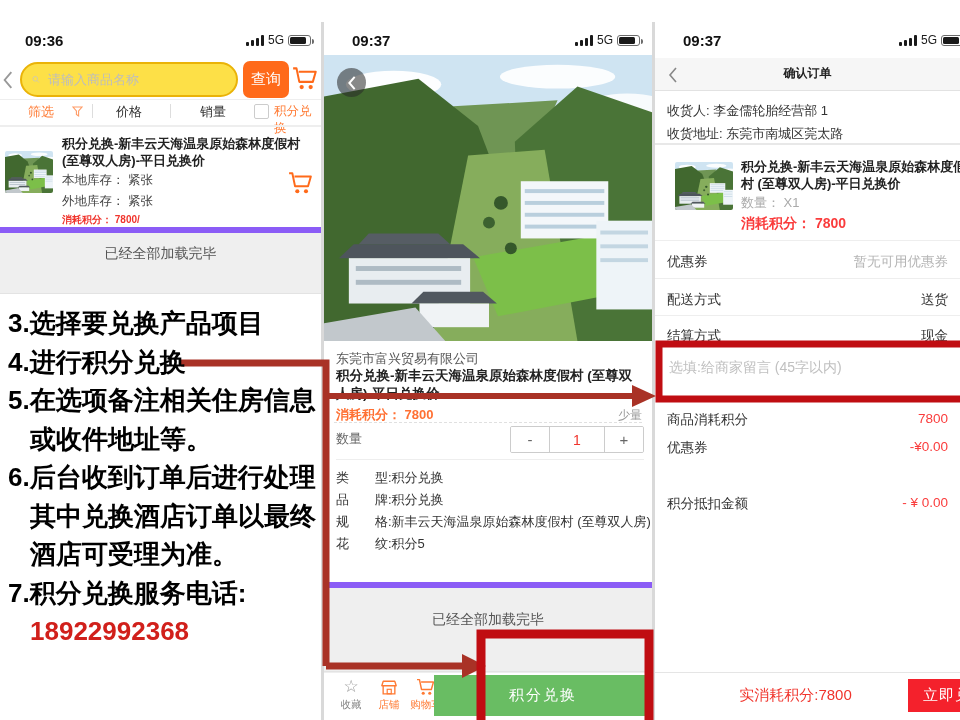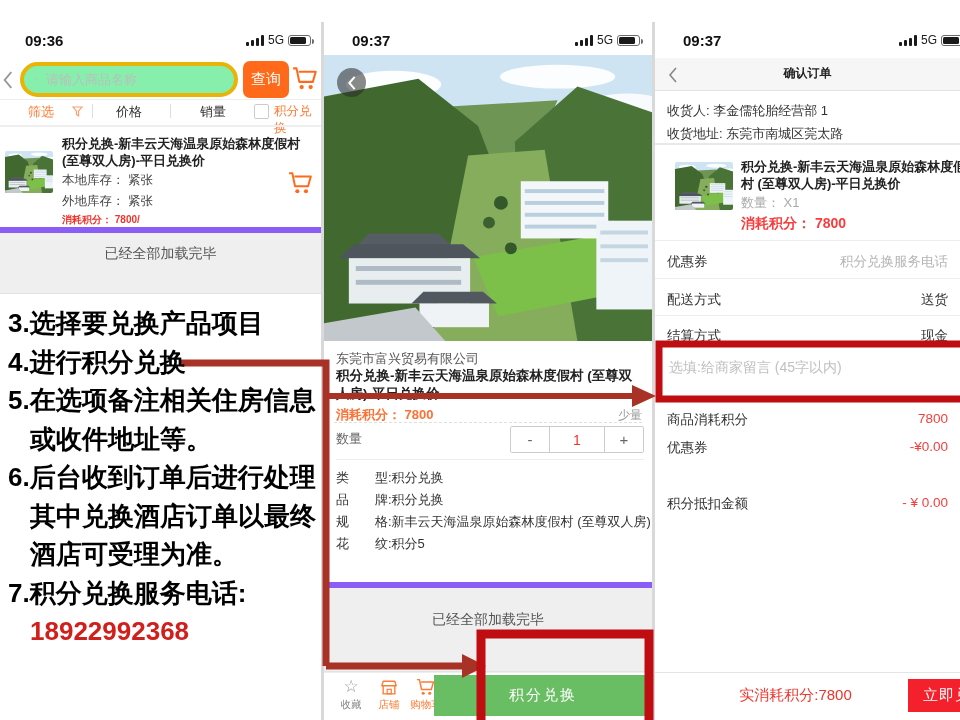--- a/index.html
+++ b/index.html
@@ -22,21 +22,21 @@
   .batt b{position:absolute;left:1px;top:1px;bottom:1px;width:16px;background:#1a1a1a;border-radius:1.5px;}
   .batt u{position:absolute;right:-4px;top:3px;width:2.5px;height:5px;background:#6b6b6b;border-radius:0 2px 2px 0;}
   
   .chev{display:block;}
   .homebar{position:absolute;bottom:10px;left:50%;transform:translateX(-50%);width:112px;height:5px;border-radius:3px;background:#111;}
   .grayband{position:absolute;left:0;right:0;background:#efefef;border-top:6px solid #8b5cf6;border-bottom:1px solid #e3e3e3;}
   .loadtxt{position:absolute;left:0;right:0;text-align:center;font-size:14px;color:#555;}
   
   .searchrow{position:absolute;top:38px;left:0;right:0;height:40px;}
   .backchev-l{position:absolute;left:2px;top:10px;}
-  .searchpill{position:absolute;left:20px;top:2px;width:218px;height:35px;border:4px solid #eab308;border-radius:19px;background:#86efac;display:flex;align-items:center;padding:0 10px;}
+  .searchpill{position:absolute;left:20px;top:2px;width:218px;height:35px;border:2px solid #eab308;border-radius:19px;background:#fde047;display:flex;align-items:center;padding:0 10px;}
   .searchpill input{border:0;outline:0;flex:1;font-size:13px;color:#333;margin-left:6px;background:transparent;}
   .searchpill input::placeholder{color:#bdbdbd;}
   .querybtn{position:absolute;left:243px;top:1px;width:46px;height:37px;background:#ff6a1a;color:#fff;border:0;border-radius:7px;font-size:15px;}
   .hdr-cart{position:absolute;left:292px;top:6px;}
   .hairline{position:absolute;left:0;right:0;height:1px;background:#eee;}
   .filterrow{position:absolute;top:78px;left:0;right:0;height:25px;font-size:13px;color:#333;}
   .f-item{position:absolute;top:3px;}
   .f-sep{position:absolute;top:4px;width:1px;height:14px;background:#ddd;}
   .orange{color:#ff7a33;}
   .checkbox{position:absolute;left:254px;top:4px;width:15px;height:15px;border:1px solid #ccc;border-radius:2px;background:#fff;}
@@ -316,21 +316,21 @@
             <use href="#resort"></use>
           </svg>
       </div>
       <div class="r-prod-title">积分兑换-新丰云天海温泉原始森林度假村 (至尊双人房)-平日兑换价</div>
       <div class="r-prod-qty">数量： X1</div>
       <div class="r-prod-points">消耗积分： 7800</div>
     </div>
     <div class="hairline" style="top:218px"></div>
     <div class="r-row" style="top:224px">
       <span class="r-lbl">优惠券</span>
-      <span class="r-val gray">积分兑换服务电话</span>
+      <span class="r-val gray">暂无可用优惠券</span>
     </div>
     <div class="hairline" style="top:256px"></div>
     <div class="r-row" style="top:262px">
       <span class="r-lbl">配送方式</span>
       <span class="r-val">送货</span>
     </div>
     <div class="hairline" style="top:293px"></div>
     <div class="r-row" style="top:298px">
       <span class="r-lbl">结算方式</span>
       <span class="r-val">现金</span>

